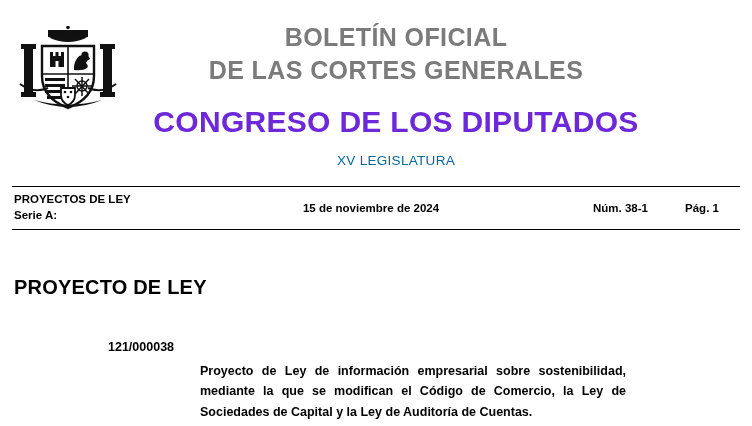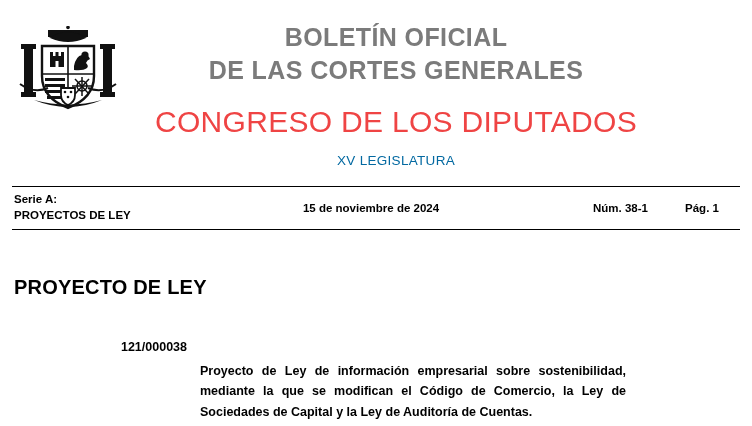--- a/index.html
+++ b/index.html
@@ -52,22 +52,22 @@
     color: #7b7b7b;
     line-height: 1.22;
   }
   .boletin-line2 {
     margin-top: 2px;
   }
 
   .congreso-line {
     margin-top: 20px;
     font-size: 30px;
-    font-weight: normal;
-    color: #ef4444;
+    font-weight: bold;
+    color: #6d28d9;
     letter-spacing: 0.3px;
   }
 
   .legislatura-line {
     margin-top: 14px;
     font-size: 13.5px;
     color: #0369a1;
     letter-spacing: 0.3px;
   }
 
@@ -124,21 +124,20 @@
     margin-top: 38px;
     padding-left: 94px;
     padding-right: 112px;
   }
   .entry-number {
     width: 92px;
     flex: none;
     font-size: 12.5px;
     font-weight: bold;
     line-height: 1.62;
-    text-align: center;
   }
   .entry-text {
     flex: 1;
     font-size: 12.5px;
     font-weight: bold;
     line-height: 1.62;
     text-align: justify;
     text-justify: inter-word;
     margin-top: 24px;
   }
@@ -229,22 +228,22 @@
       <div class="boletin-line2">DE LAS CORTES GENERALES</div>
       <div class="congreso-line">CONGRESO DE LOS DIPUTADOS</div>
       <div class="legislatura-line">XV LEGISLATURA</div>
     </div>
   </div>
 
   <hr class="rule rule-top">
 
   <div class="infobar">
     <div class="serie">
+      <div>PROYECTOS DE LEY</div>
       <div>Serie A:</div>
-      <div>PROYECTOS DE LEY</div>
     </div>
     <div class="date">15 de noviembre de 2024</div>
     <div class="num">Núm. 38-1</div>
     <div class="pag">Pág. 1</div>
   </div>
 
   <hr class="rule rule-bottom">
 
   <div class="doc-body">
     <div class="doc-heading">PROYECTO DE LEY</div>

